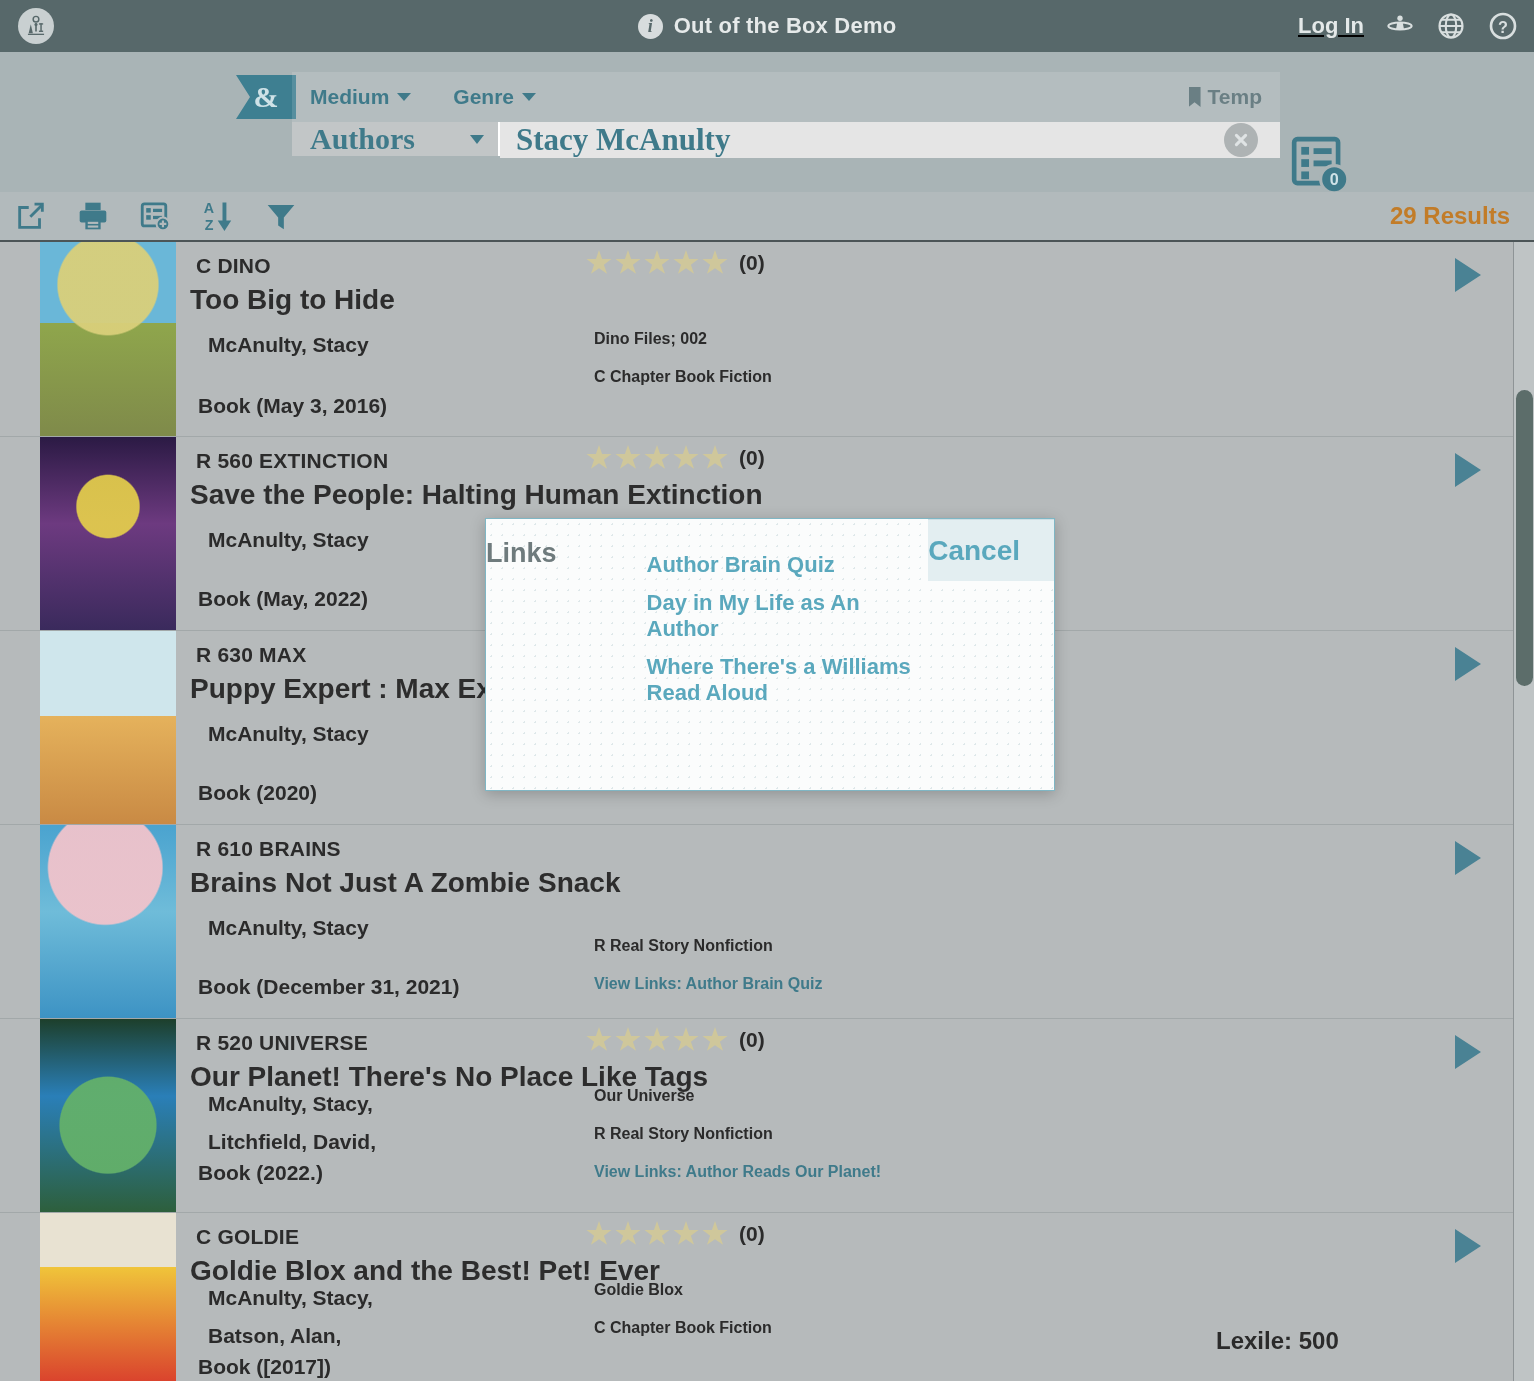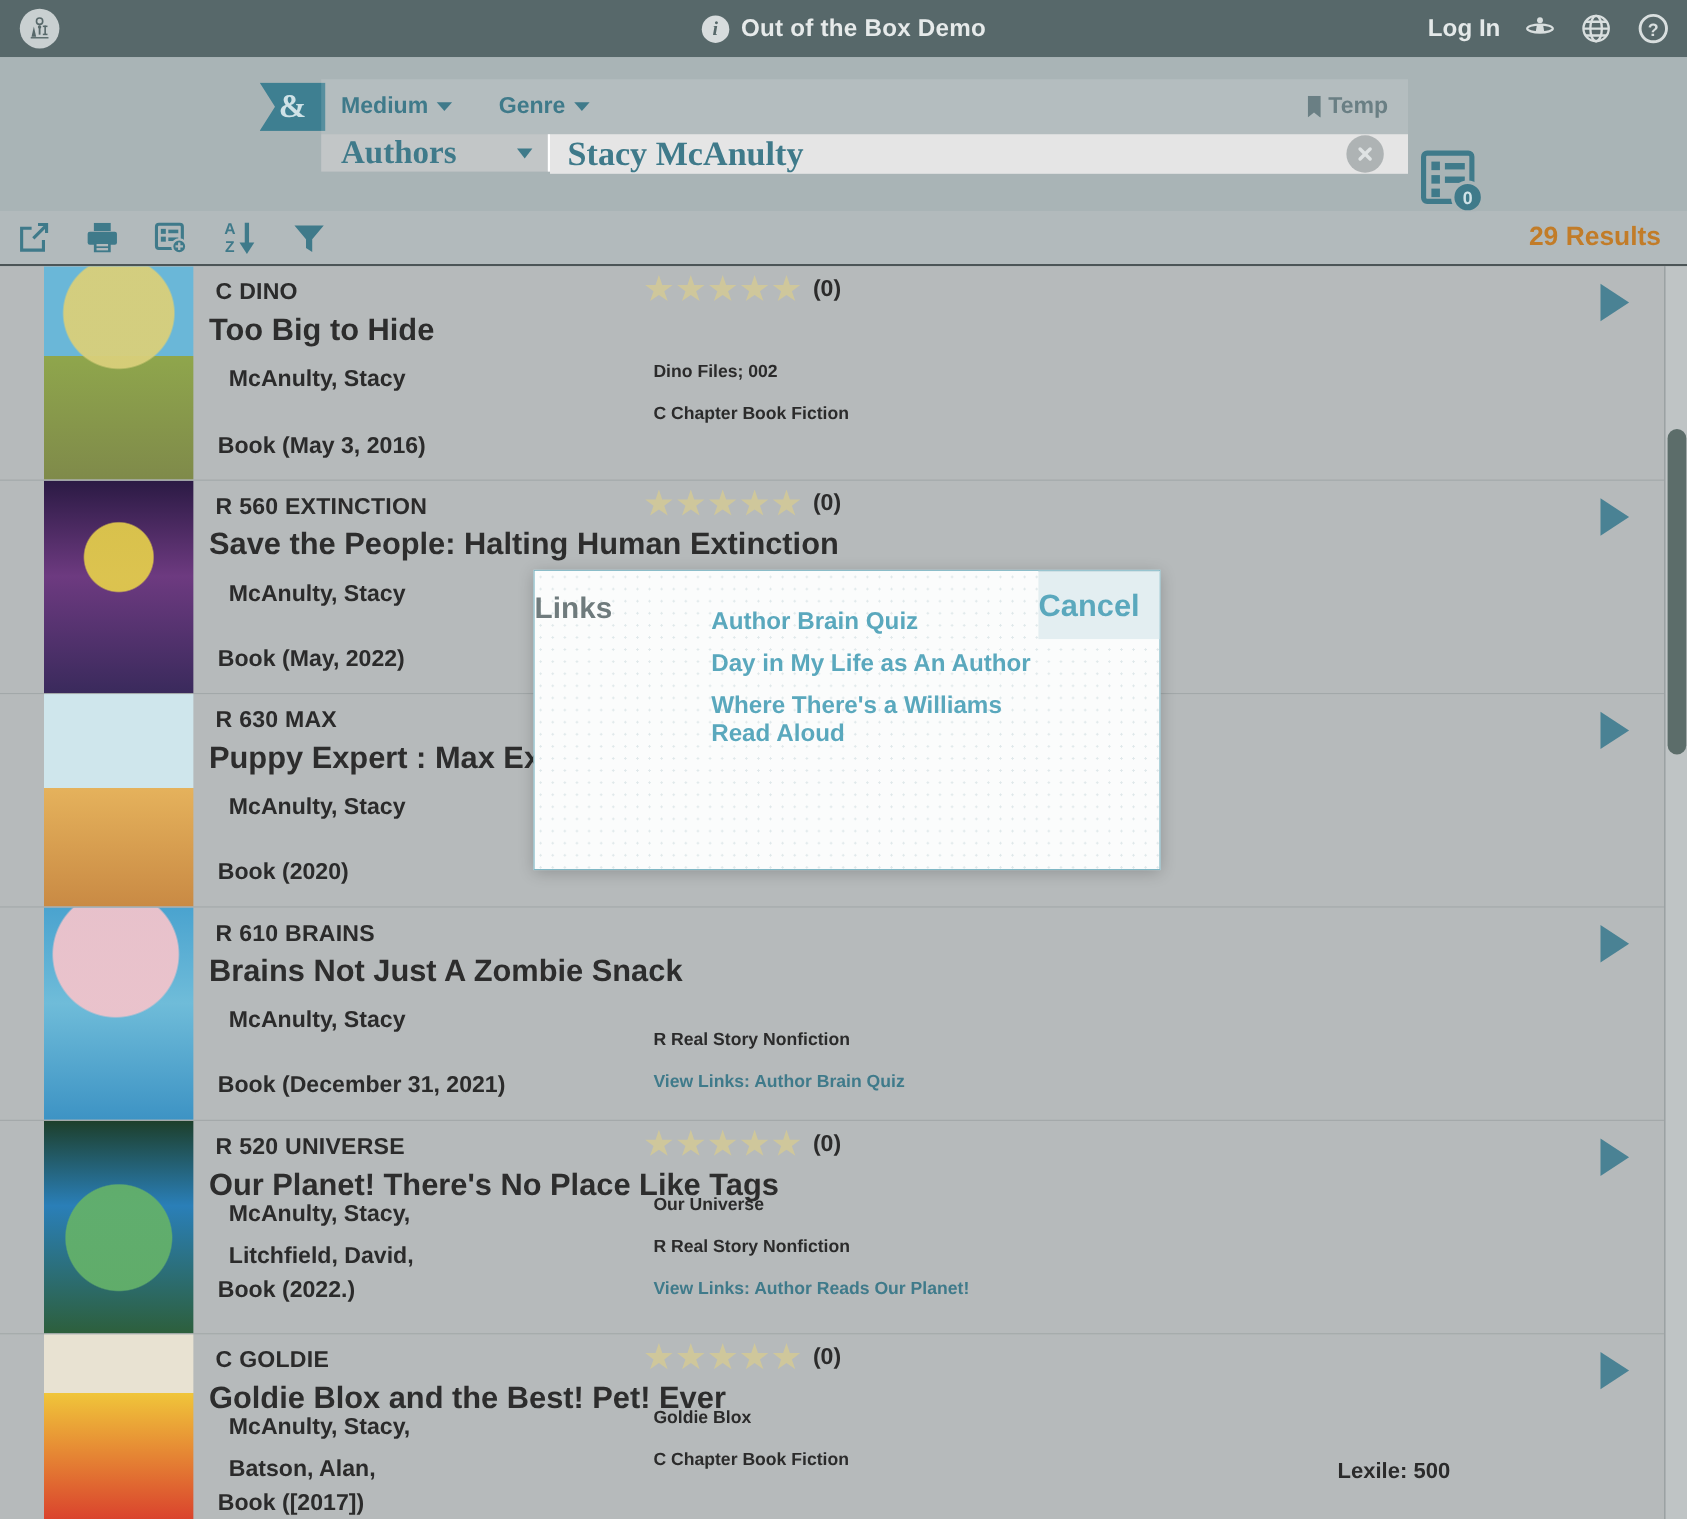--- a/index.html
+++ b/index.html
@@ -29,21 +29,21 @@
   }
   .tb-info {
     width: 25px; height: 25px; border-radius: 50%;
     background: #d7dcdd; color: #57686a;
     font: italic bold 18px "Liberation Serif", serif;
     display: flex; align-items: center; justify-content: center;
   }
   .tb-title { color: #e6eaea; font-size: 22px; font-weight: bold; letter-spacing: .2px; }
   .tb-right {
     position: absolute; right: 16px; top: 0; height: 52px;
-    display: flex; align-items: center; gap: 22px;
+    display: flex; align-items: center; gap: 22px; text-decoration: underline;
   }
   .tb-login { color: #e4e9e9; font-size: 22px; font-weight: bold; cursor: pointer; }
   .tb-ic { color: #d9dfdf; display: flex; align-items: center; justify-content: center; cursor: pointer; }
 
   
   .searcharea {
     position: absolute; left: 0; top: 52px; width: 1534px; height: 140px;
     background: #a9b4b6;
   }
   .flagtab {
@@ -121,21 +121,21 @@
   .callno { position: absolute; left: 20px; top: 12px; color: #2b2b2b; font-size: 21px; font-weight: bold; letter-spacing: .2px; }
   .stars { position: absolute; left: 410px; top: 8px; display: flex; align-items: center; gap: 3px; }
   .star { width: 26px; height: 26px; background: #cfc79b;
           clip-path: polygon(50% 0%, 61.8% 35%, 98% 35%, 68.8% 57%, 80.9% 91%, 50% 70%, 19.1% 91%, 31.2% 57%, 2% 35%, 38.2% 35%); }
   .ratecount { color: #2b2b2b; font-size: 21px; font-weight: bold; margin-left: 8px; }
   .title { position: absolute; left: 14px; top: 42px; color: #2d2d2d; font-size: 28px; font-weight: bold; white-space: nowrap; }
   .authors { position: absolute; left: 32px; top: 84px; color: #2b2b2b; font-size: 21px; font-weight: bold; line-height: 38px; }
   .pubinfo { position: absolute; left: 22px; color: #2b2b2b; font-size: 21px; font-weight: bold; }
   .meta { position: absolute; left: 418px; color: #2b2b2b; font-size: 16px; font-weight: bold; }
   .meta.link { color: #3f7a8a; cursor: pointer; }
-  .lexile { position: absolute; left: 1040px; color: #2b2b2b; font-size: 20px; font-weight: bold; }
+  .lexile { position: absolute; left: 1040px; color: #2b2b2b; font-size: 24px; font-weight: bold; }
   .playarrow {
     position: absolute; right: 32px; top: 16px;
     width: 0; height: 0; border-top: 17px solid transparent;
     border-bottom: 17px solid transparent; border-left: 26px solid #4a8294;
     cursor: pointer;
   }
 
   
   .scrollbar {
     position: absolute; right: 0; top: 242px; width: 21px; height: 1139px;
@@ -160,21 +160,21 @@
     text-align: center; color: #6f7b7d; font-size: 27px; font-weight: bold;
     margin-top: 19px;
   }
   .modal-body { flex: 1; padding: 33px 0 0 90px; }
   .modal-link {
     display: block; color: #5aa8bd; font-size: 22px; font-weight: bold;
     margin-bottom: 12px; cursor: pointer; text-decoration: none;
   }
   .modal-footer {
     height: 62px; background: #e3eef1; border-top: 1px solid #cfe0e5;
-    display: flex; align-items: center; justify-content: flex-end; padding-right: 18px;
+    display: flex; align-items: center; justify-content: flex-end; padding-right: 34px;
   }
   .modal-cancel { color: #5aa8bd; font-size: 28px; font-weight: bold; cursor: pointer; }
 </style>
 </head>
 <body>
 
 <div id="app">
 
   <div class="titlebar">
     <div class="tb-logo">

